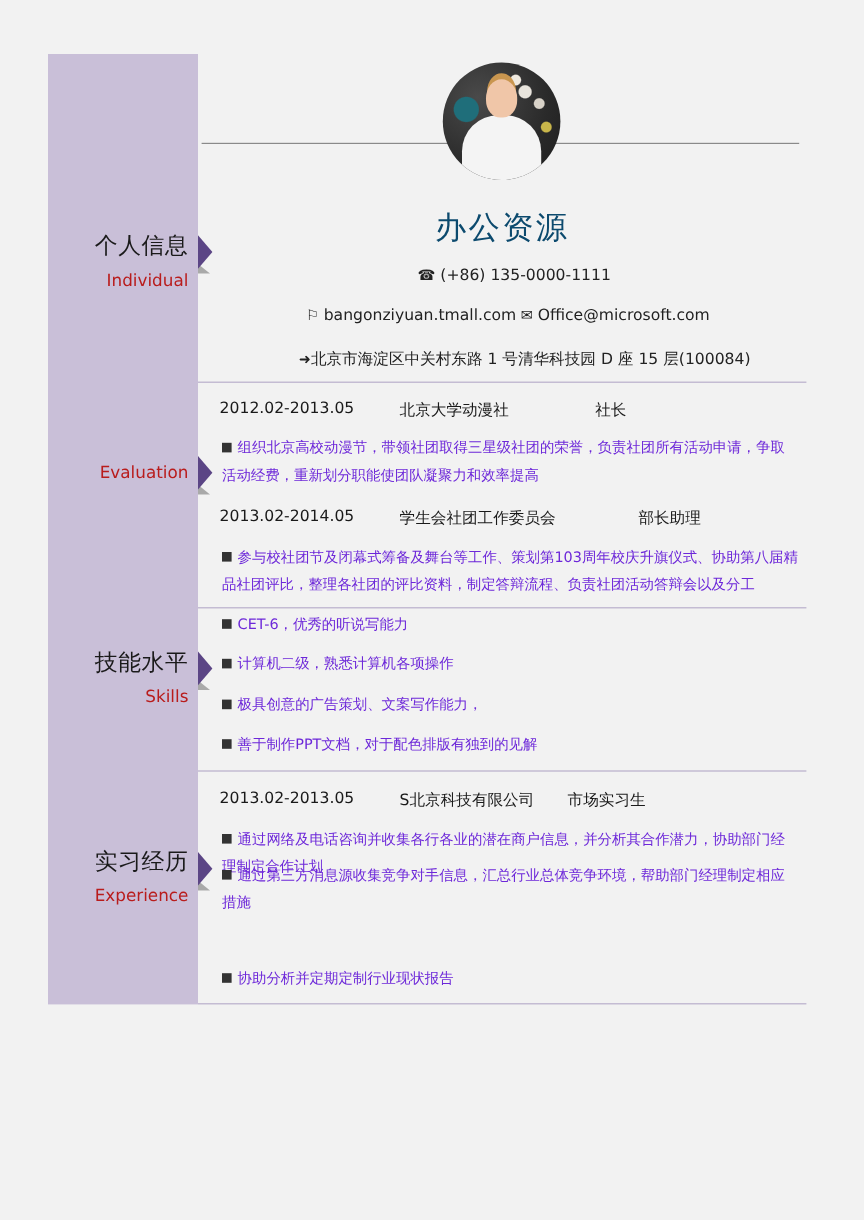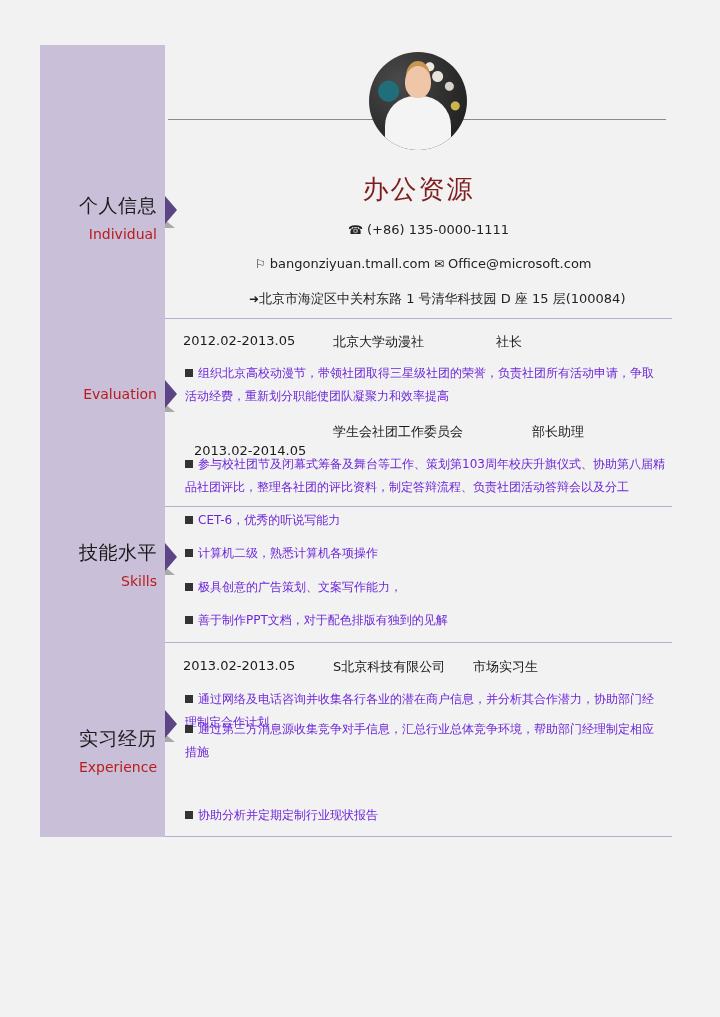--- a/index.html
+++ b/index.html
@@ -114,21 +114,21 @@
     border-radius: 30px 30px 0 0;
     background: #f4f4f4;
   }
   .name {
     position: absolute;
     left: 165px;
     width: 507px;
     top: 172px;
     text-align: center;
     font-size: 26px;
-    color: #7f1d1d;
+    color: #0c4a6e;
     letter-spacing: 2px;
   }
   .contact {
     position: absolute;
     font-size: 13px;
     color: #222;
     white-space: nowrap;
   }
   .contact .ico {
     font-size: 12px;
@@ -166,21 +166,21 @@
   <span class="cn">个人信息</span>
   <span class="en" style="margin-top:4px;">Individual</span>
 </div>
 <div class="sec-label" style="top:378px;">
   <span class="en" style="margin-top:4px;">Evaluation</span>
 </div>
 <div class="sec-label" style="top:539px;">
   <span class="cn">技能水平</span>
   <span class="en" style="margin-top:4px;">Skills</span>
 </div>
-<div class="sec-label" style="top:705px;margin-top:20px;">
+<div class="sec-label" style="top:705px;">
   <span class="cn">实习经历</span>
   <span class="en" style="margin-top:4px;">Experience</span>
 </div>
 
 <div class="arrow-shadow" style="top:220px;"></div>
 <div class="arrow" style="top:196px;"></div>
 
 <div class="arrow-shadow" style="top:404px;"></div>
 <div class="arrow" style="top:380px;"></div>
 
@@ -217,21 +217,21 @@
 
 <div class="hline" style="top:318px;"></div>
 
 <div class="row-head" style="left:183px; top:333px;">2012.02-2013.05</div>
 <div class="row-head" style="left:333px; top:333px;">北京大学动漫社</div>
 <div class="row-head" style="left:496px; top:333px;">社长</div>
 <div class="desc" style="top:362px;">
   <span class="bullet"></span><span>组织北京高校动漫节，带领社团取得三星级社团的荣誉，负责社团所有活动申请，争取活动经费，重新划分职能使团队凝聚力和效率提高</span>
 </div>
 
-<div class="row-head" style="left:194px; top:423px;margin-top:20px;">2013.02-2014.05</div>
+<div class="row-head" style="left:183px; top:423px;">2013.02-2014.05</div>
 <div class="row-head" style="left:333px; top:423px;">学生会社团工作委员会</div>
 <div class="row-head" style="left:532px; top:423px;">部长助理</div>
 <div class="desc" style="top:453px;">
   <span class="bullet"></span><span>参与校社团节及闭幕式筹备及舞台等工作、策划第103周年校庆升旗仪式、协助第八届精品社团评比，整理各社团的评比资料，制定答辩流程、负责社团活动答辩会以及分工</span>
 </div>
 
 <div class="hline" style="top:506px;"></div>
 
 <div class="desc" style="top:509px;">
   <span class="bullet"></span><span>CET-6，优秀的听说写能力</span>

